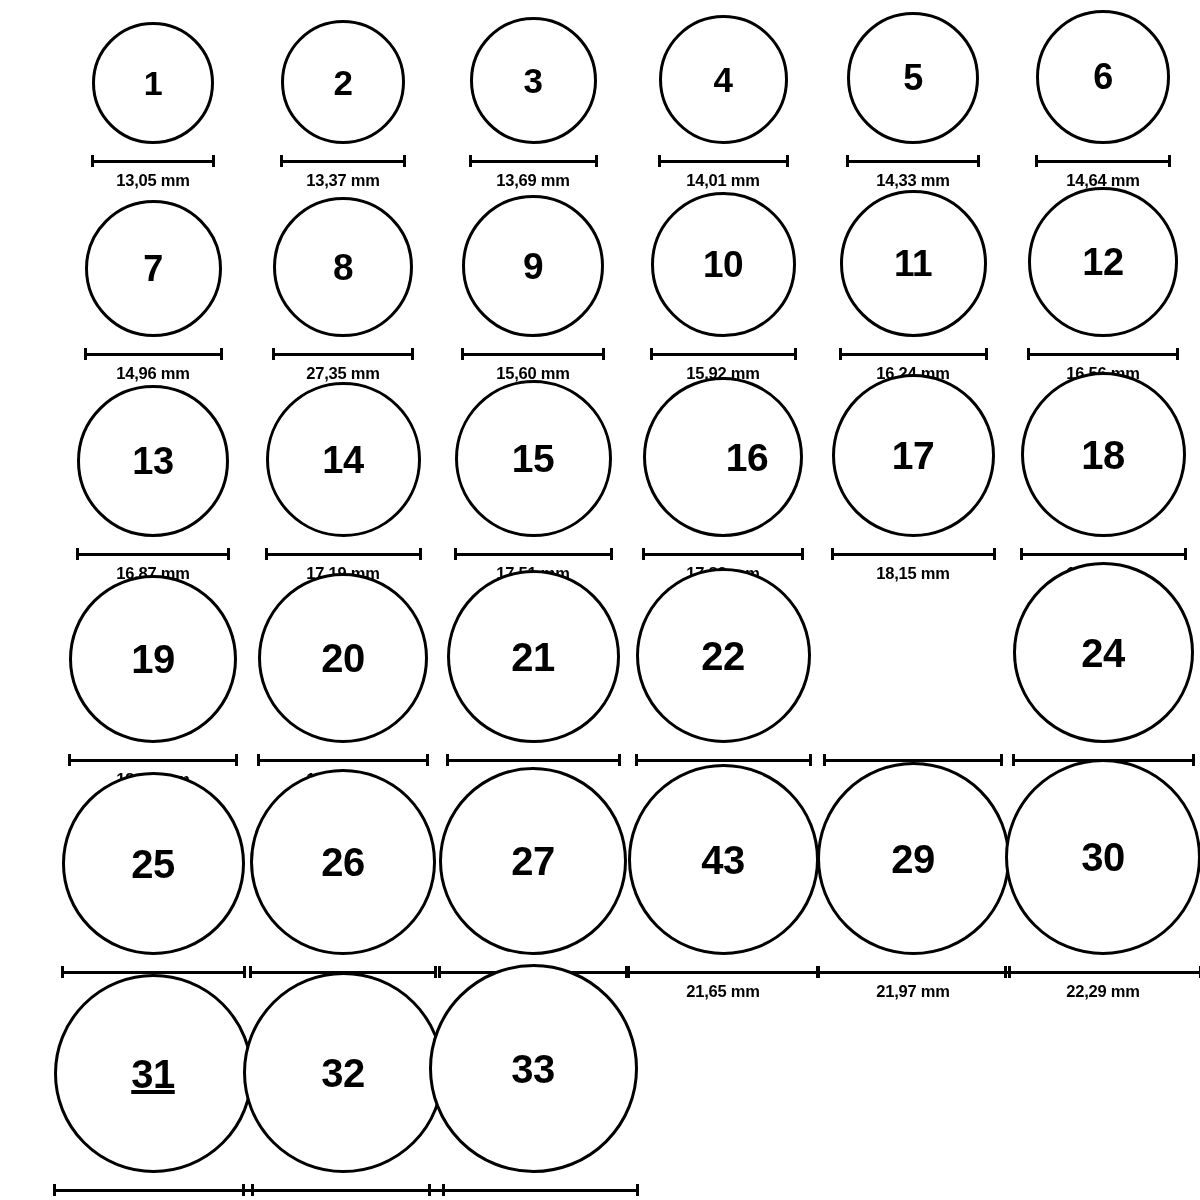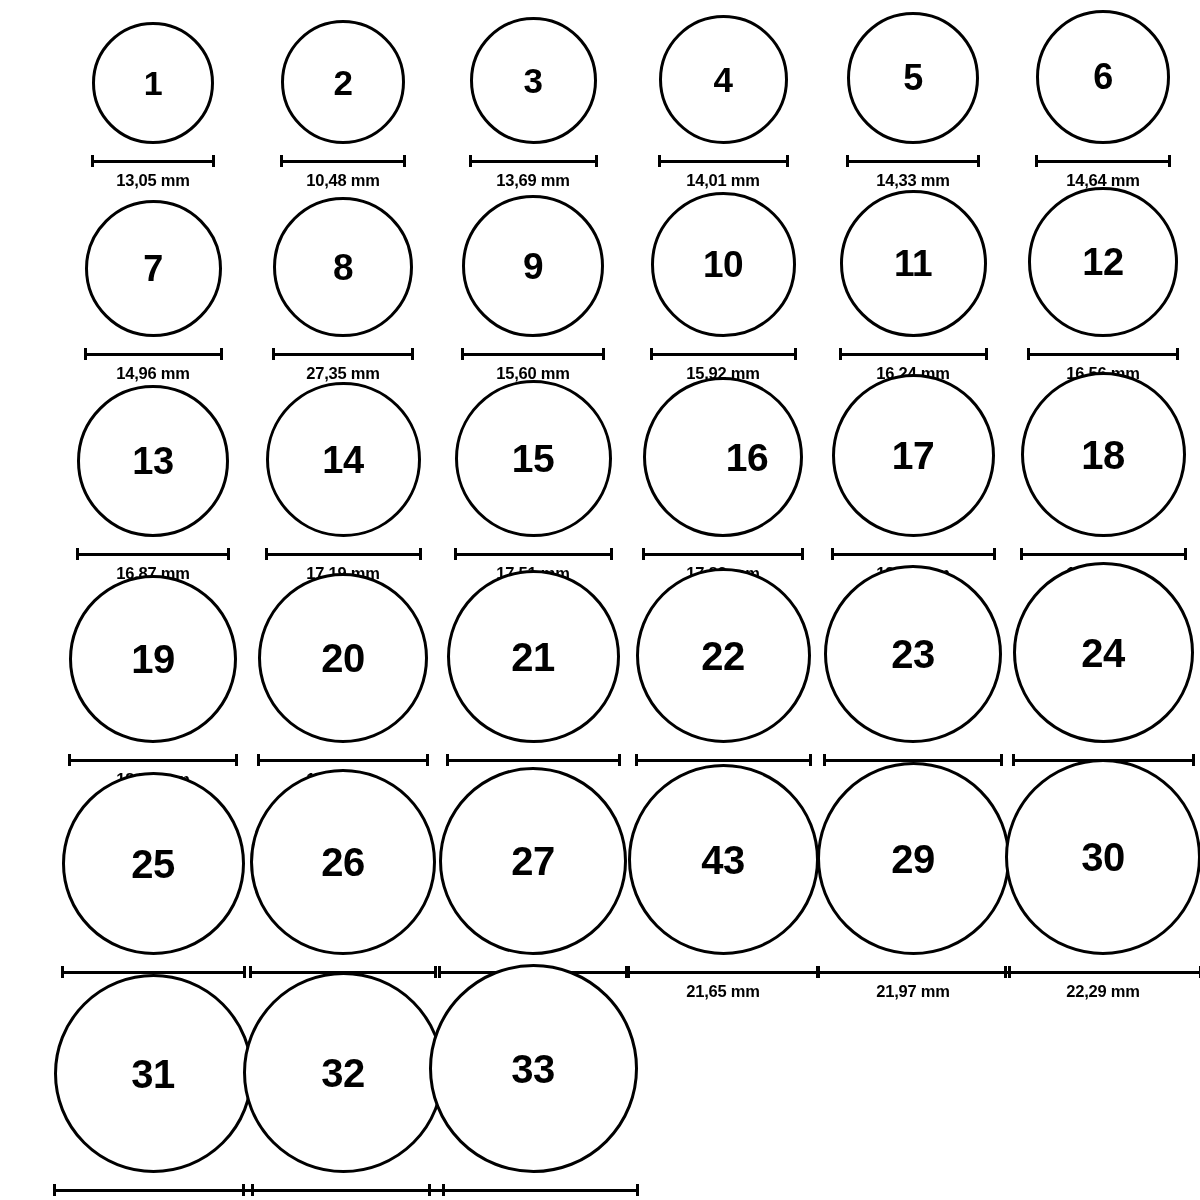--- a/index.html
+++ b/index.html
@@ -105,21 +105,21 @@
         <div class="ring-wrap" style="height: 128px;">
           <div class="ring" style="width: 124px; height: 124px;">
             <span class="ring-num" style="font-size: 35px;">2</span>
           </div>
         </div>
         <div class="measure" style="width: 126px;">
           <div class="bar" style="width: 100%;"></div>
           <div class="tick left"></div>
           <div class="tick right"></div>
         </div>
-        <div class="mm-label">10,48 mm</div>
+        <div class="mm-label">13,37 mm</div>
       </div>
       <div class="cell">
         <div class="ring-wrap" style="height: 131px;">
           <div class="ring" style="width: 127px; height: 127px;">
             <span class="ring-num" style="font-size: 35px;">3</span>
           </div>
         </div>
         <div class="measure" style="width: 129px;">
           <div class="bar" style="width: 100%;"></div>
           <div class="tick left"></div>
@@ -374,25 +374,20 @@
           </div>
         </div>
         <div class="measure" style="width: 177px;">
           <div class="bar" style="width: 100%;"></div>
           <div class="tick left"></div>
           <div class="tick right"></div>
         </div>
         <div class="mm-label">19,74 mm</div>
       </div>
       <div class="cell">
-        <div class="ring-wrap" style="height: 182px;">
-          <div class="ring" style="width: 178px; height: 178px;">
-            <span class="ring-num" style="font-size: 40px;">23</span>
-          </div>
-        </div>
         <div class="measure" style="width: 180px;">
           <div class="bar" style="width: 100%;"></div>
           <div class="tick left"></div>
           <div class="tick right"></div>
         </div>
         <div class="mm-label">20,06 mm</div>
       </div>
       <div class="cell">
         <div class="ring-wrap" style="height: 185px;">
           <div class="ring" style="width: 181px; height: 181px;">
@@ -482,21 +477,21 @@
         <div class="measure" style="width: 198px;">
           <div class="bar" style="width: 100%;"></div>
           <div class="tick left"></div>
           <div class="tick right"></div>
         </div>
         <div class="mm-label">22,29 mm</div>
       </div>
     </div>
     <div class="row" style="position: absolute; left: 0px; top: 962px; width: 1200px;">
       <div class="cell">
-        <div class="ring-wrap" style="height: 203px;">
+        <div class="ring-wrap" style="height: 203px; text-decoration: underline;">
           <div class="ring" style="width: 199px; height: 199px;">
             <span class="ring-num" style="font-size: 40px;">31</span>
           </div>
         </div>
         <div class="measure" style="width: 201px;">
           <div class="bar" style="width: 100%;"></div>
           <div class="tick left"></div>
           <div class="tick right"></div>
         </div>
       </div>

